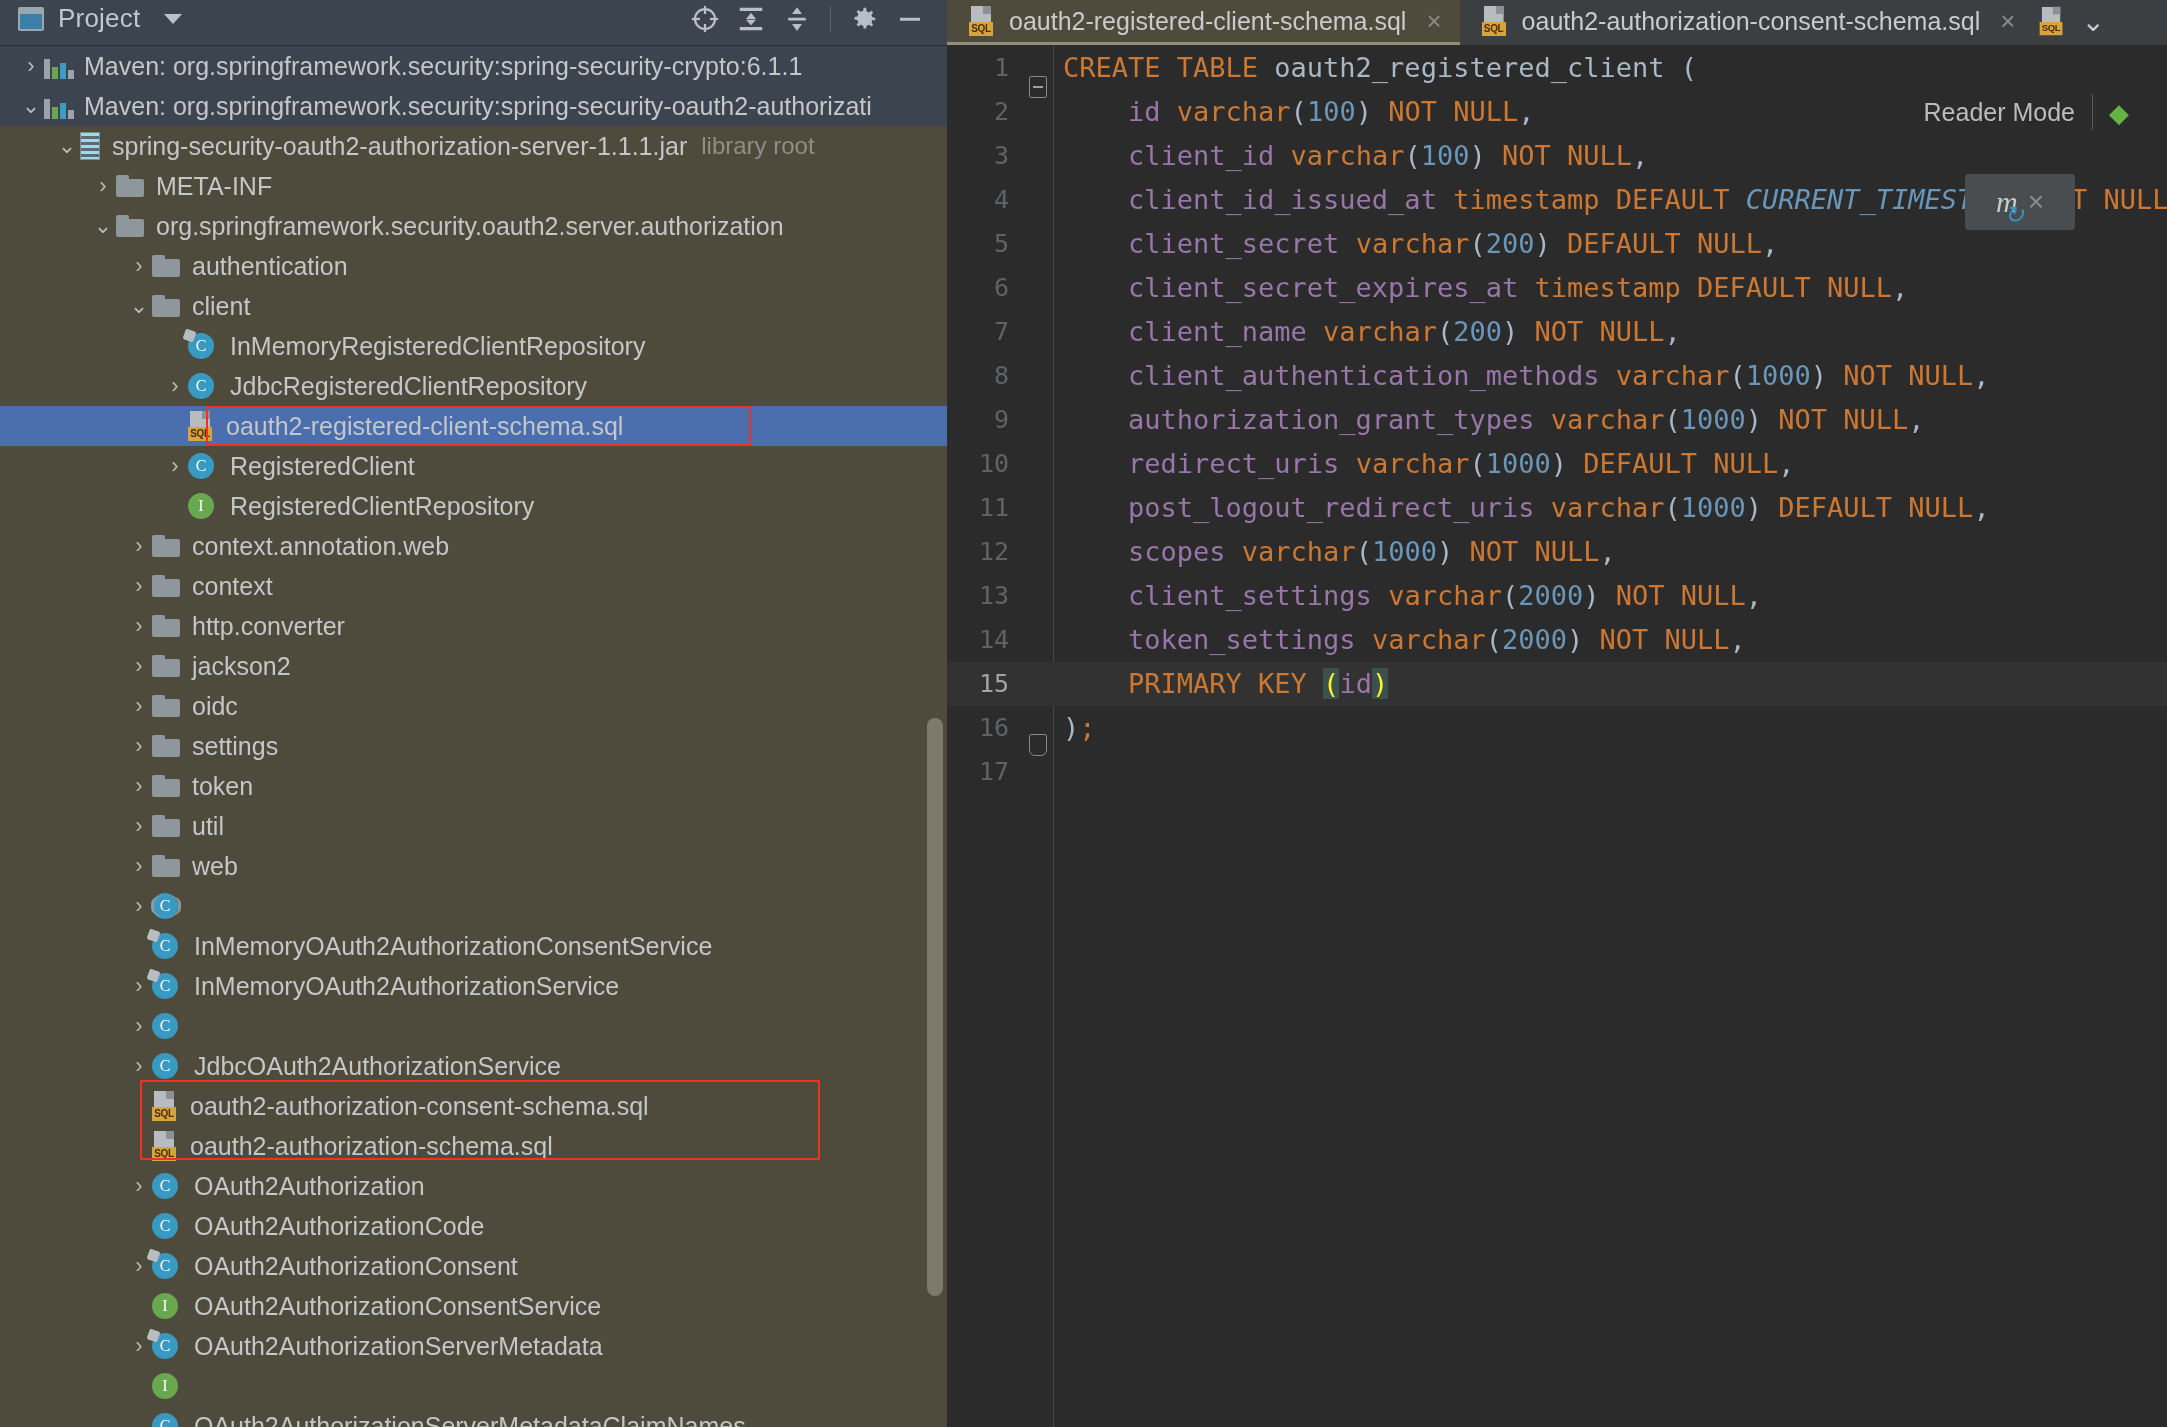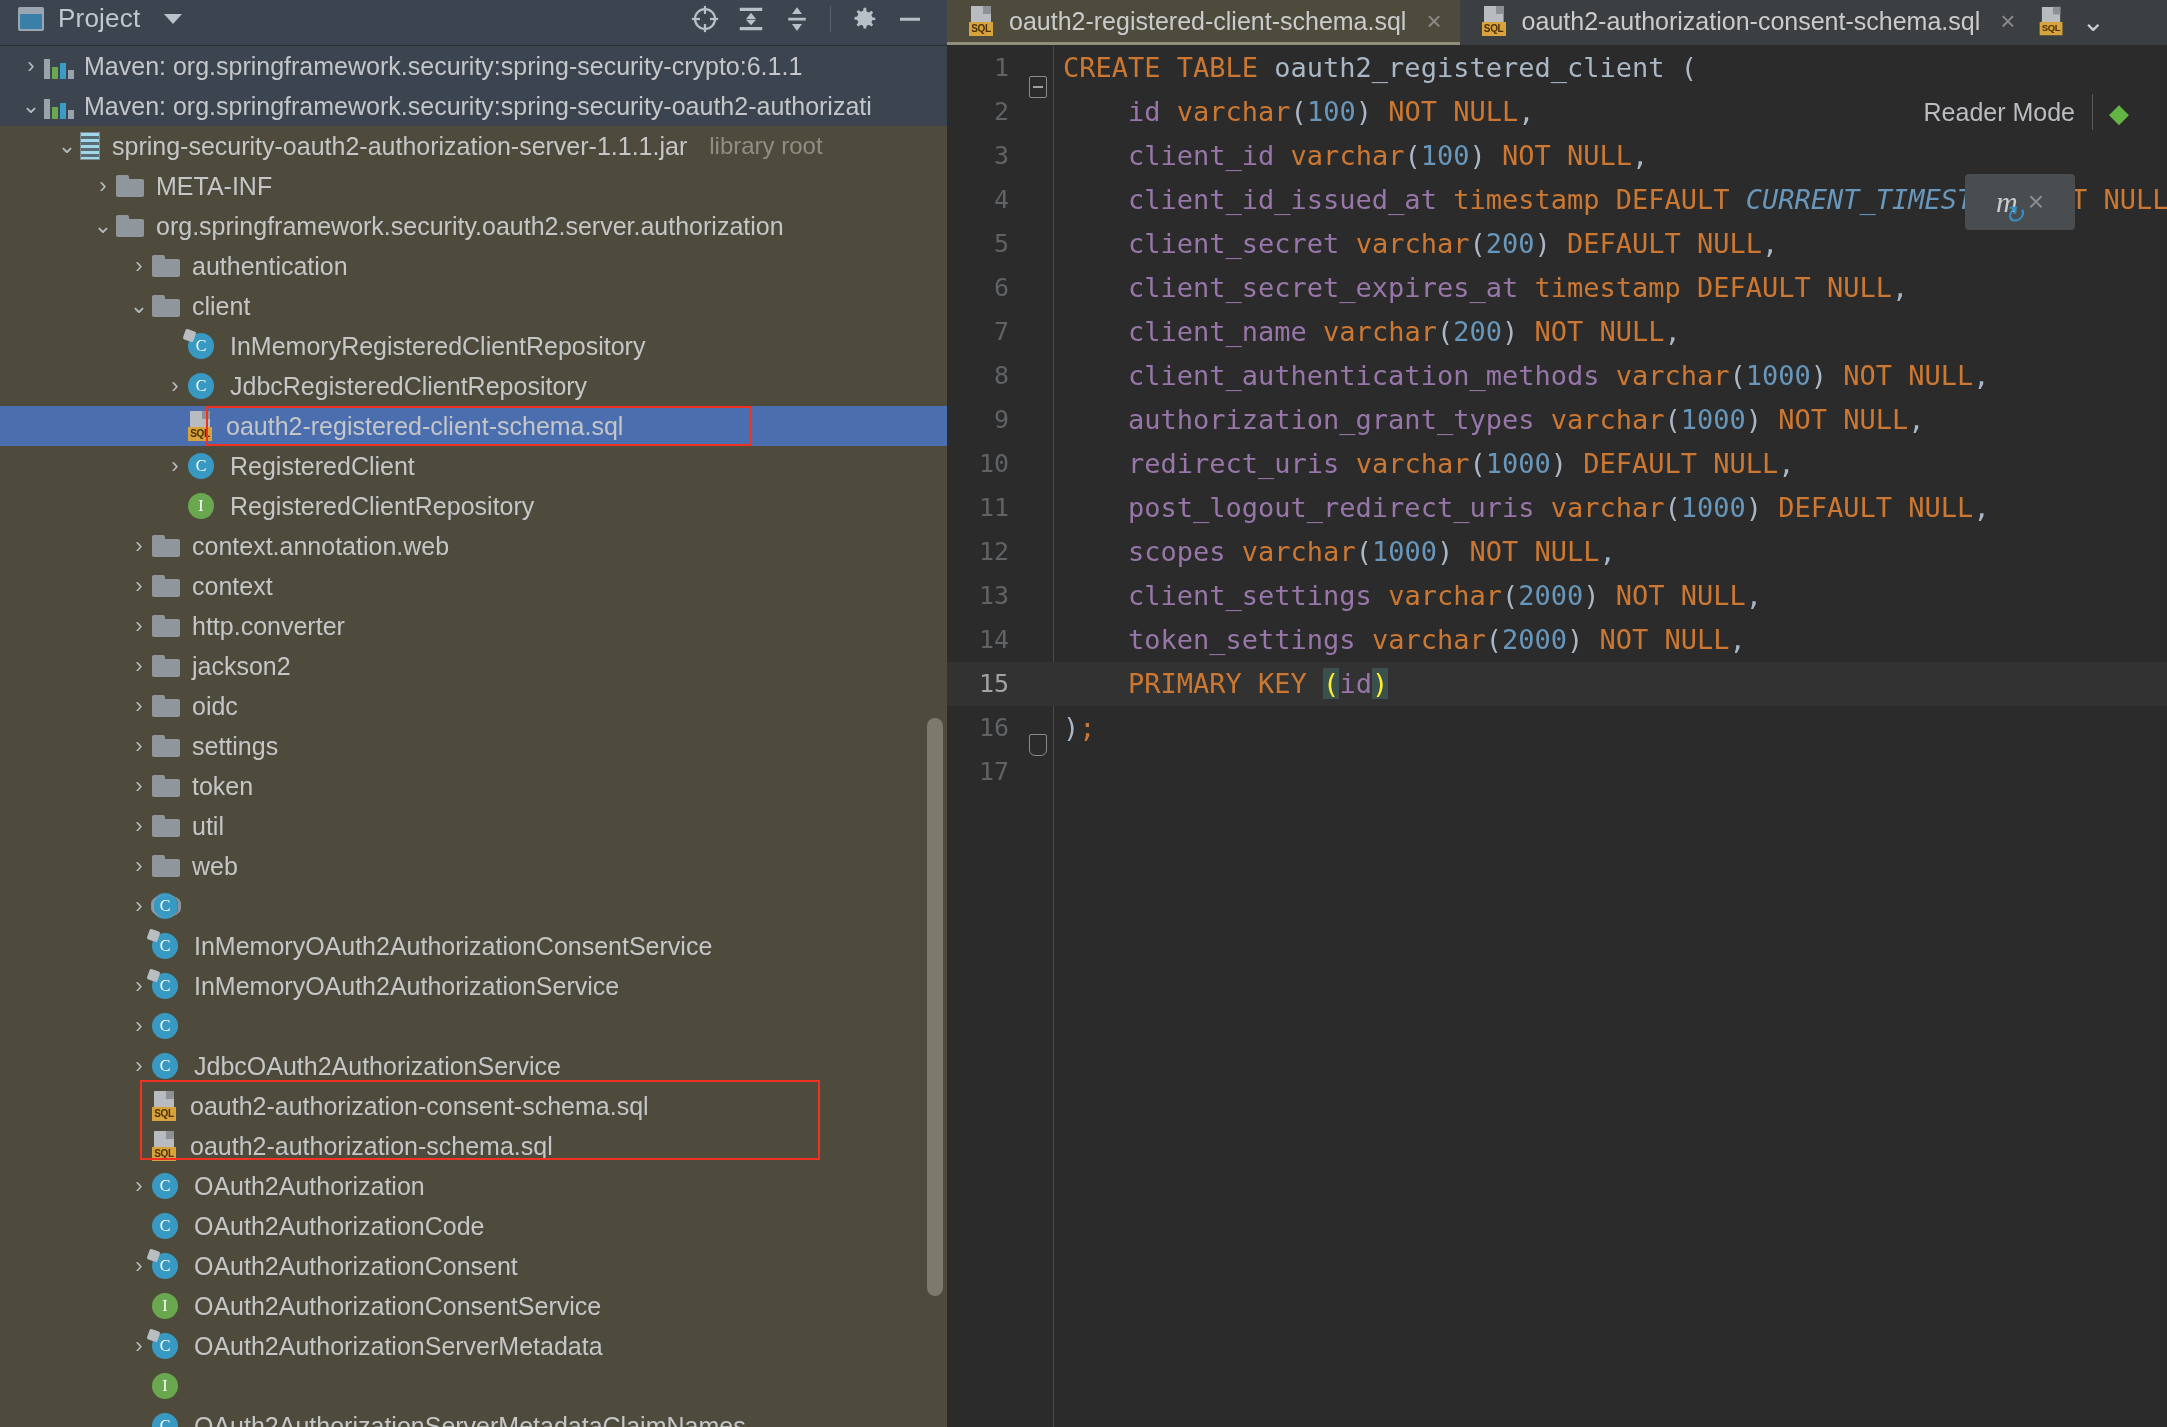--- a/index.html
+++ b/index.html
@@ -90,21 +90,21 @@
   .tree-scroll { position:absolute; inset:0; }
 
   .row {
     height: 40px; display: flex; align-items: center;
     color: #c4c6c8; font-size: 25px; white-space: nowrap;
     padding-right: 10px;
   }
   .row.dark { background: #3c4450; }
   .row.selected { background: #4b6eaf; }
   .row .label { margin-left: 12px; }
-  .row .dim { color: #8e8e86; margin-left: 22px; font-size: 24px; }
+  .row .dim { color: #8e8e86; margin-left: 14px; font-size: 24px; }
 
   .arrow {
     width: 26px; flex: 0 0 26px; text-align: center;
     color: #b6bbc0; font-size: 22px; line-height: 1;
   }
   .arrow.none { color: transparent; }
 
   .folder {
     width: 28px; height: 22px; flex: 0 0 28px; position: relative;
   }

